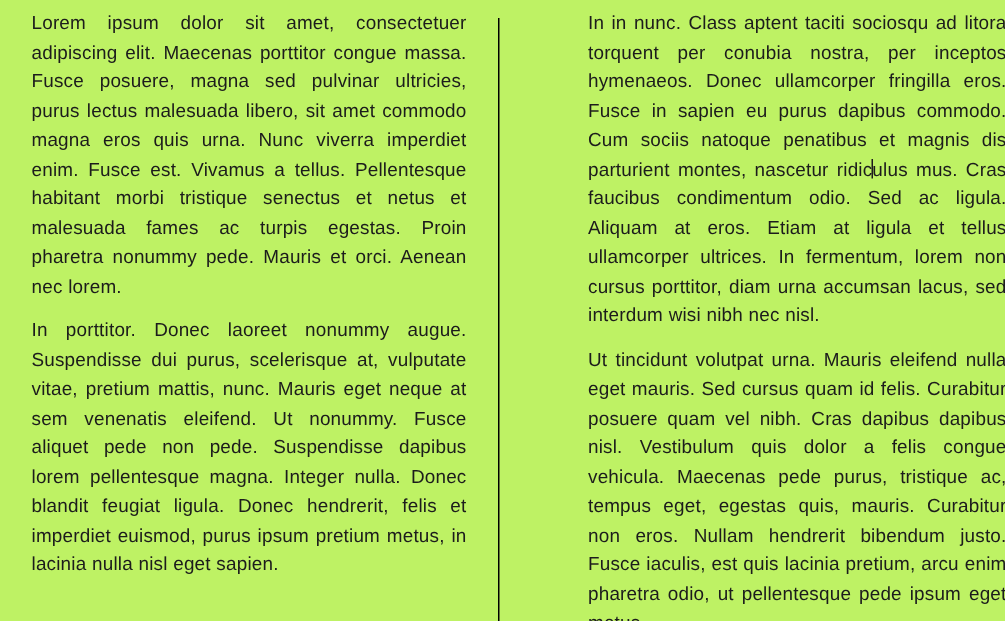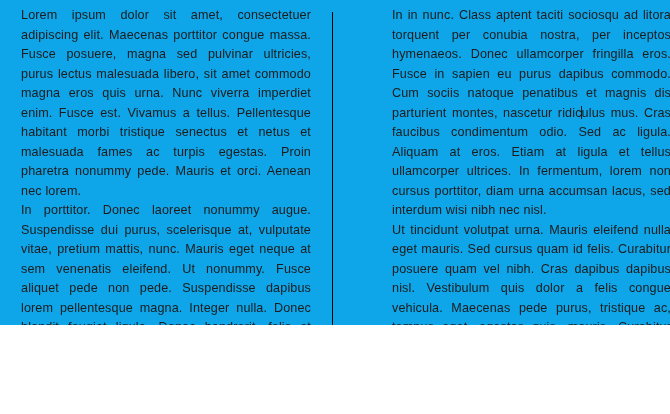--- a/index.html
+++ b/index.html
@@ -9,22 +9,22 @@
     background: #ffffff;
   }
 
   body {
     font-family: "Liberation Sans", "DejaVu Sans", sans-serif;
   }
 
   #page {
     position: relative;
     width: 670px;
-    height: 325px;
-    background: #0ea5e9;
+    height: 414px;
+    background: #bef264;
     overflow: hidden;
     box-sizing: border-box;
   }
 
   
   .column-divider {
     position: absolute;
     left: 332px;
     top: 12px;
     width: 1px;
@@ -57,20 +57,21 @@
     line-height: 19.5px;
     color: #1c1c1c;
     text-align: justify;
     text-justify: inter-word;
     letter-spacing: 0.01em;
     word-spacing: 0.01em;
     -webkit-font-smoothing: antialiased;
   }
 
   .para + .para {
+    margin-top: 10px;
   }
 
   
   .caret {
     display: inline-block;
     width: 1px;
     height: 13px;
     background: #1c1c1c;
     vertical-align: -2px;
     margin: 0 -0.5px;

